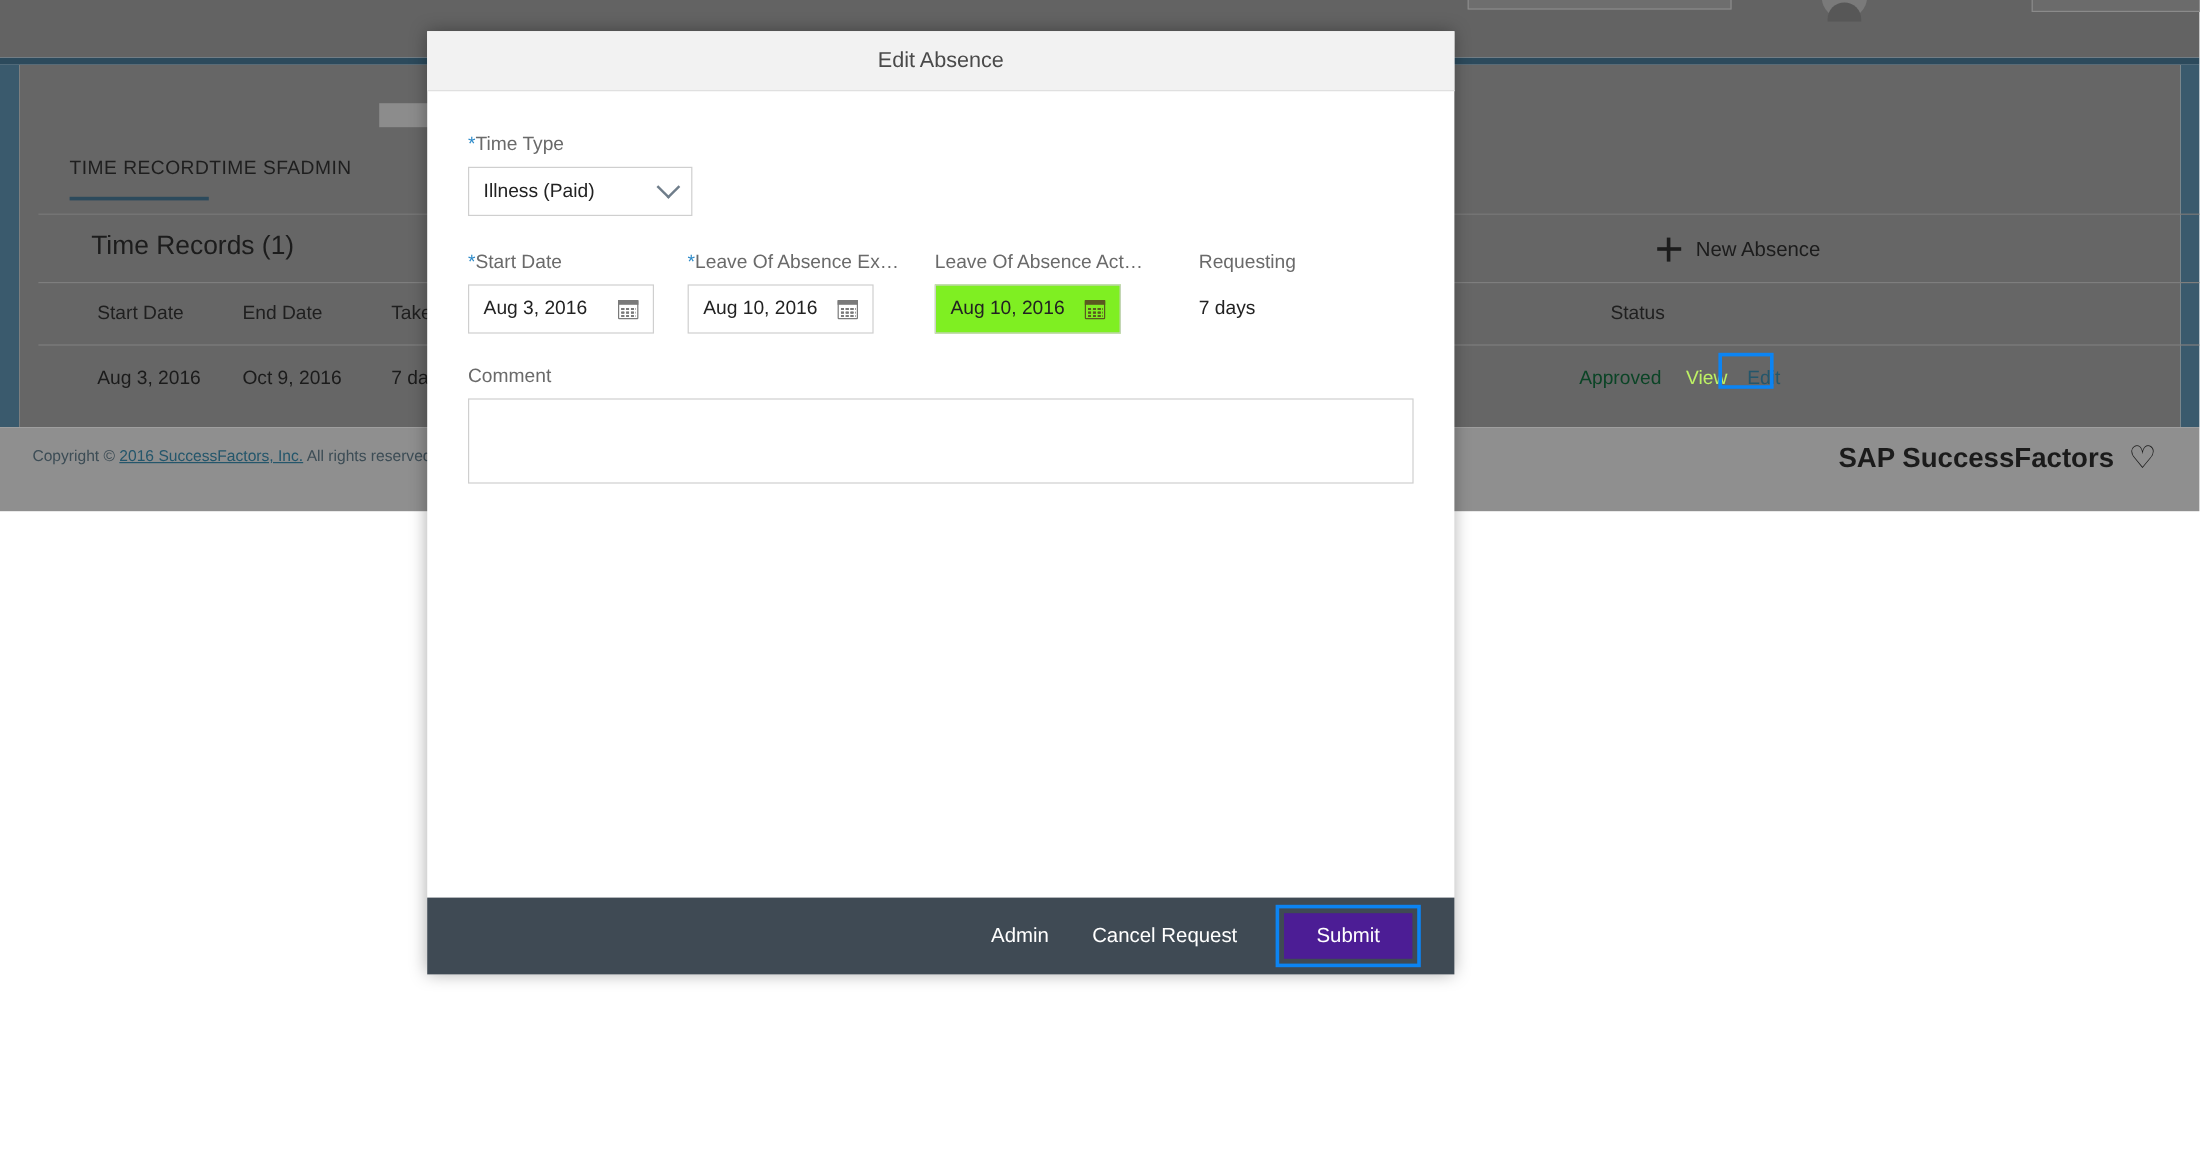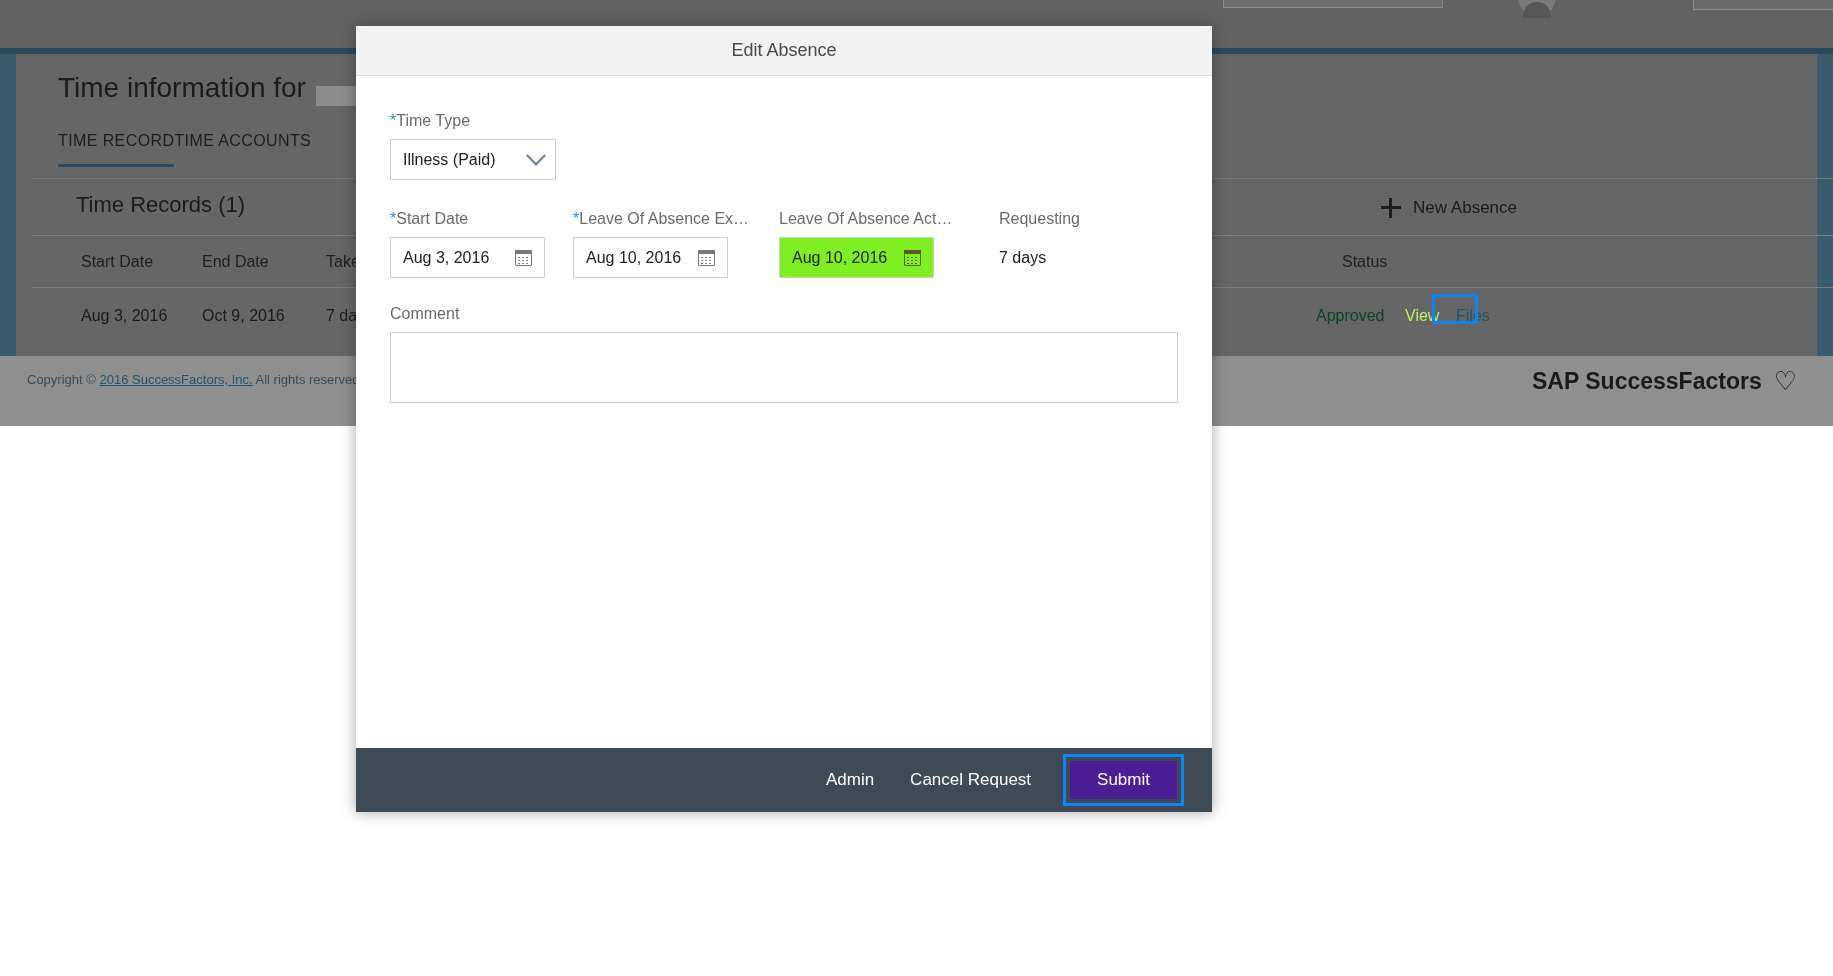--- a/index.html
+++ b/index.html
@@ -192,21 +192,21 @@
   .req-star { color: #2e8bc9; }
 
   .row { display: flex; }
 
   .ctrl {
     height: 41px; border: 1px solid #cfcfcf; background: #fff;
     display: flex; align-items: center;
     padding: 0 12px;
     font-size: 16px; color: #222;
   }
-  .select-ctrl { width: 166px; justify-content: space-between; }
+  .select-ctrl { width: 187px; justify-content: space-between; }
   .chevron {
     width: 14px; height: 14px;
     border-right: 2px solid #6f7d8a; border-bottom: 2px solid #6f7d8a;
     transform: rotate(45deg) translate(-3px,-3px);
   }
 
   .date-ctrl { width: 155px; justify-content: space-between; }
   .date-ctrl.highlight { background: #7fef22; border-color: #cfcfcf; }
 
   .cal-icon { width: 17px; height: 16px; position: relative; flex: 0 0 auto; }
@@ -291,27 +291,26 @@
         <div class="bg-onbehalf">behalf of SF Admin (SFADMIN)</div>
         <div class="bg-rightbox"></div>
       </div>
     </div>
 
     <div class="bg-railline"></div>
     <div class="bg-leftrail"></div>
     <div class="bg-rightrail"></div>
 
     <div class="bg-card">
-      <div class="bg-page-title">Time information for</div>
       <div class="bg-redact-a"></div>
       <div class="bg-redact-b"></div>
 
       <div class="bg-tabs">
         <span class="bg-tab active">TIME RECORD</span>
-        <span class="bg-tab">TIME ACCOUNTS</span>
+        <span class="bg-tab">TIME SFADMIN</span>
       </div>
 
       <div class="bg-tabrule"></div>
 
       <div class="bg-section-title">Time Records (1)</div>
 
       <div class="bg-newabs">
         <span class="bg-plus"></span>
         <span class="bg-newabs-label">New Absence</span>
       </div>
@@ -322,21 +321,21 @@
           <span class="bg-cell bg-th c-end">End Date</span>
           <span class="bg-cell bg-th c-taken">Taken</span>
           <span class="bg-cell bg-th c-status">Status</span>
         </div>
         <div class="bg-tr">
           <span class="bg-cell bg-td c-start">Aug 3, 2016</span>
           <span class="bg-cell bg-td c-end">Oct 9, 2016</span>
           <span class="bg-cell bg-td c-taken">7 days</span>
           <span class="bg-cell bg-status-val">Approved</span>
           <span class="bg-cell bg-link-view">View</span>
-          <span class="bg-cell bg-link-edit">Files</span>
+          <span class="bg-cell bg-link-edit">Edit</span>
         </div>
       </div>
     </div>
 
     <div class="edit-highlight"></div>
 
     <div class="bg-footer">
       <div class="bg-copy">
         <span>Copyright © </span><a href="#">2016 SuccessFactors, Inc.</a><span> All rights reserved. These onlin</span>
       </div>

